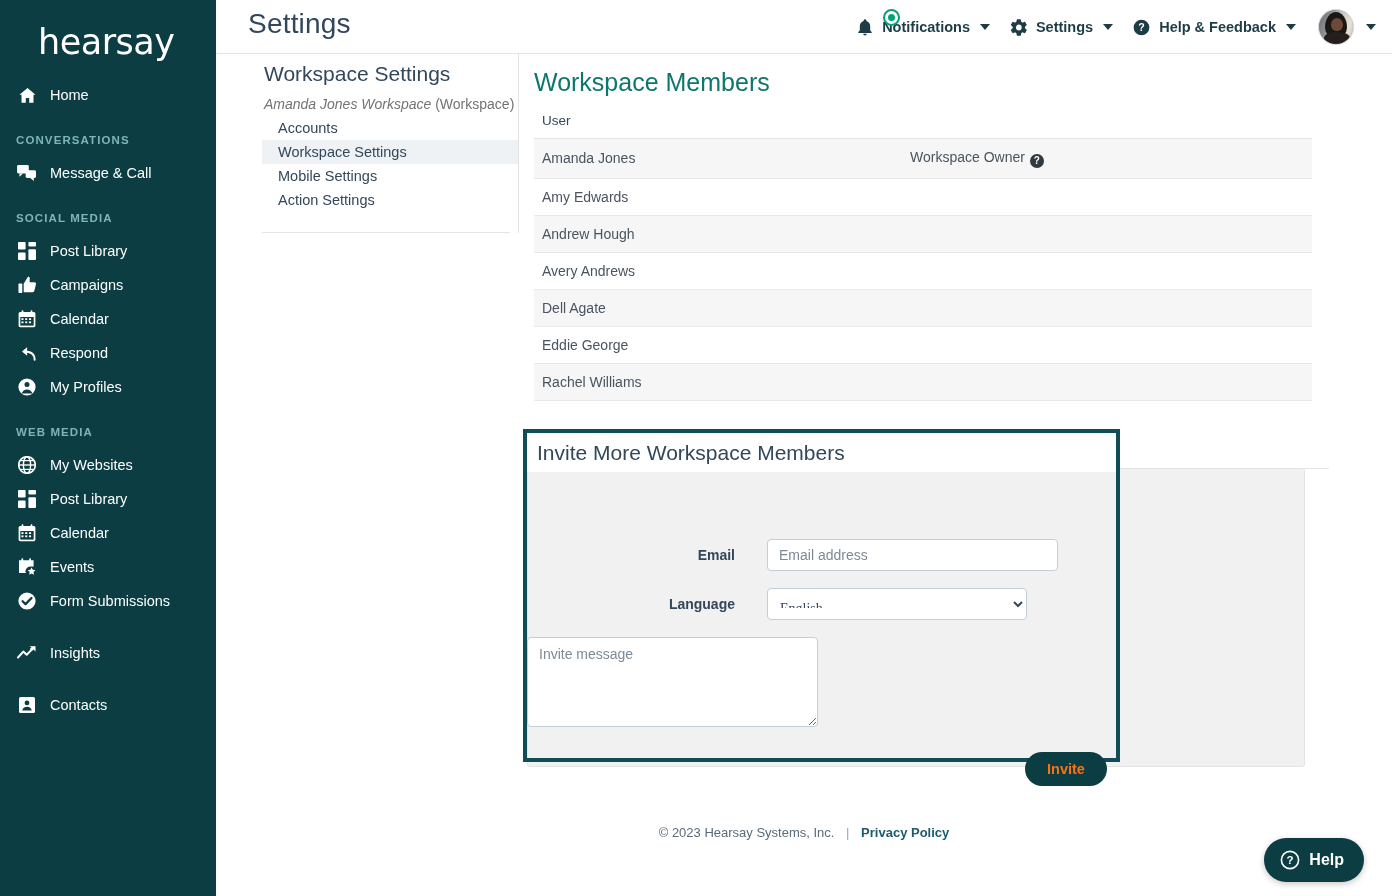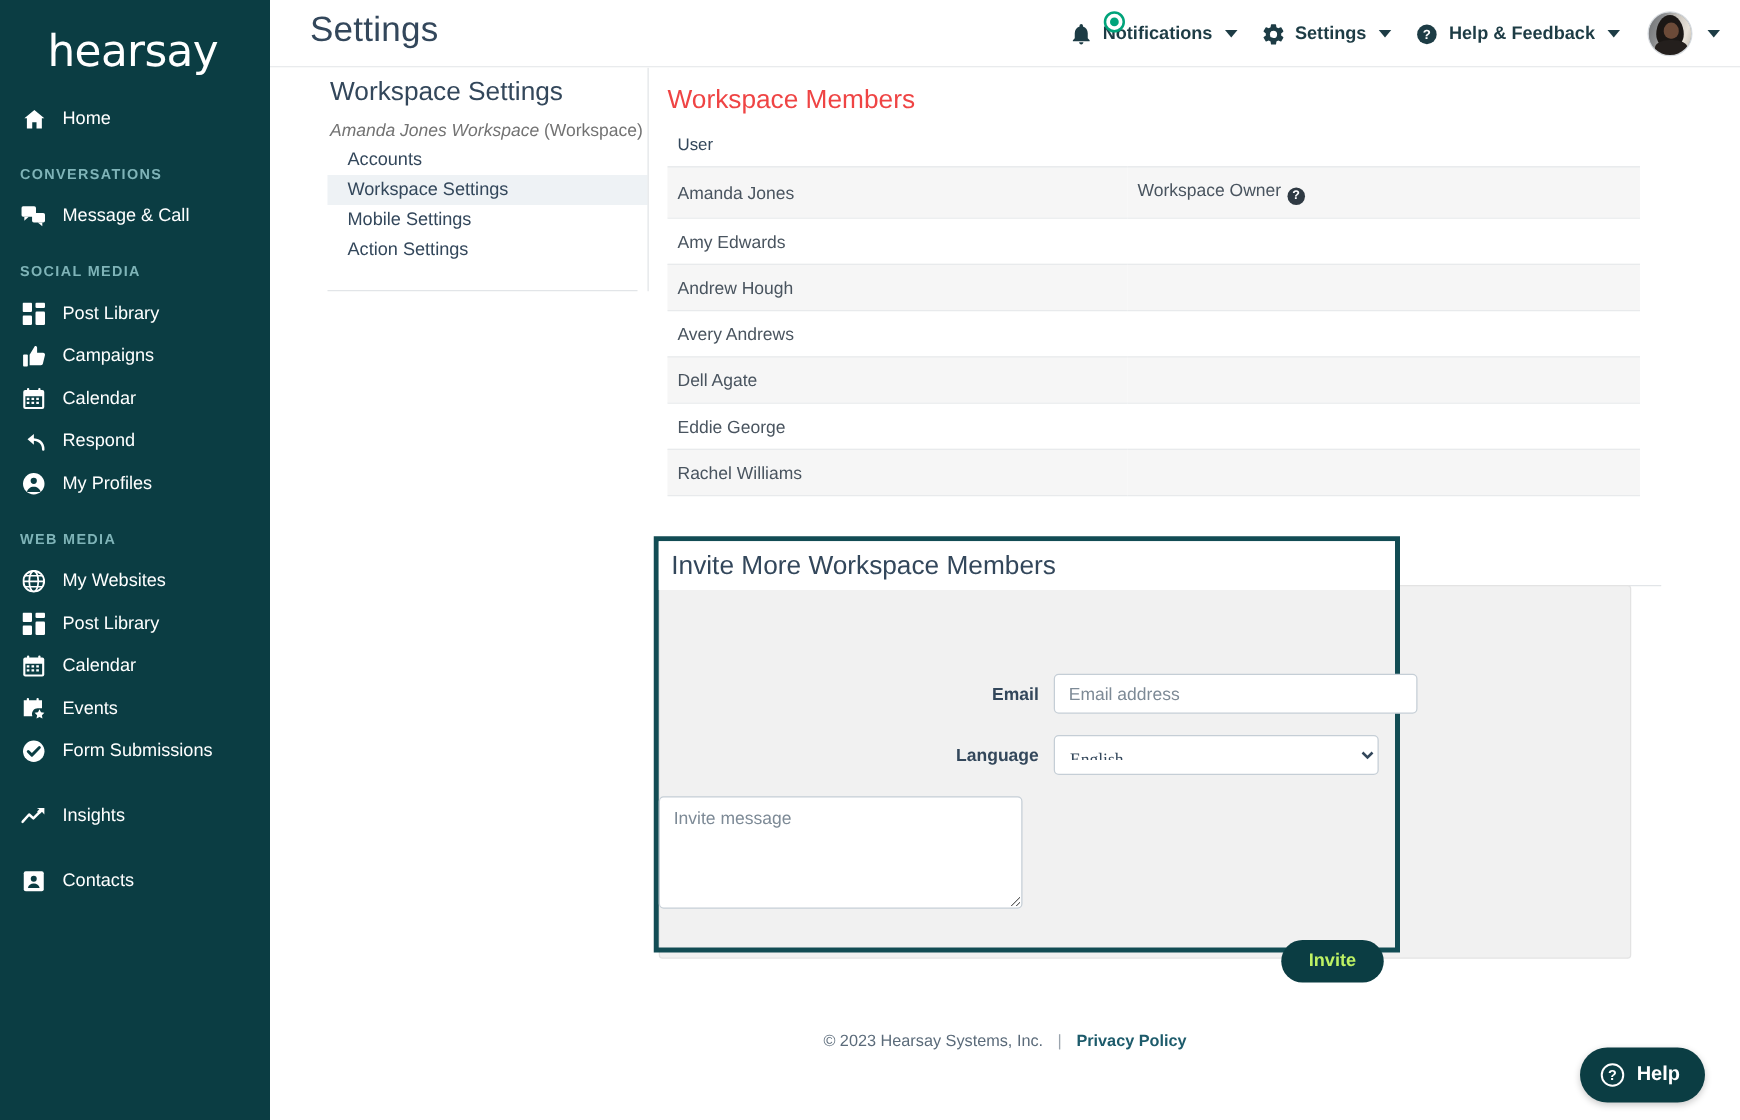--- a/index.html
+++ b/index.html
@@ -181,21 +181,21 @@
     position: absolute; left: 0; top: 178px;
     width: 248px; height: 1px; background: #e2e5e8;
   }
 
   
   #members {
     position: absolute; left: 318px; top: 0;
     width: 795px;
   }
   #members-title {
-    font-size: 21px; color: #ef4444; font-weight: 400;
+    font-size: 25px; color: #0f766e; font-weight: 400;
     padding: 14px 0 0 0;
   }
   #members-table {
     margin-top: 16px;
     width: 778px;
     border-collapse: collapse;
   }
   #members-table th {
     text-align: left;
     font-size: 13.5px;
@@ -254,26 +254,26 @@
     padding-left: 10px;
   }
 
   
   .form-row {
     position: absolute;
     display: flex;
     align-items: flex-start;
   }
   .form-label {
-    width: 316px;
+    width: 240px;
     text-align: right;
     font-size: 14px;
     font-weight: bold;
     color: #33475b;
-    padding-right: 12px;
+    padding-right: 32px;
     padding-top: 8px;
   }
   .form-field { width: 291px; }
   input.text-input {
     width: 291px; height: 32px;
     border: 1px solid #c5ced6;
     border-radius: 4px;
     padding: 0 11px;
     font-size: 14px;
     font-family: "Liberation Sans", sans-serif;
@@ -302,21 +302,21 @@
     font-family: "Liberation Sans", sans-serif;
     color: #33475b;
     background: #ffffff;
     outline: none;
     resize: vertical;
   }
   textarea.textarea-input::placeholder { color: #7d8a96; }
   #invite-btn {
     position: absolute; left: 809px; top: 698px;
     background: #0b3d43;
-    color: #bef264;
+    color: #f97316;
     border: none;
     border-radius: 18px;
     height: 34px;
     padding: 0 22px;
     font-size: 14.5px;
     font-weight: bold;
     font-family: "Liberation Sans", sans-serif;
     cursor: pointer;
   }
 

